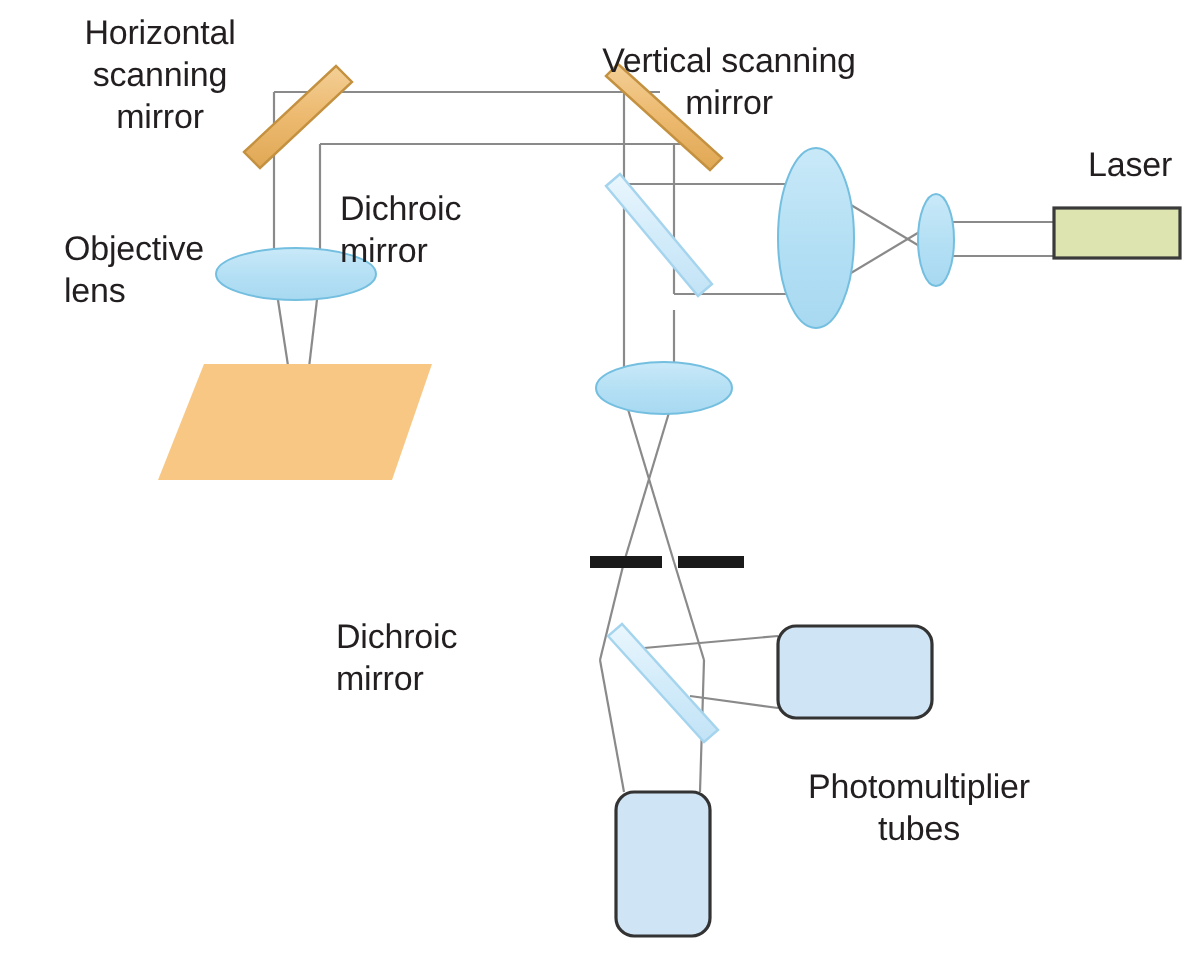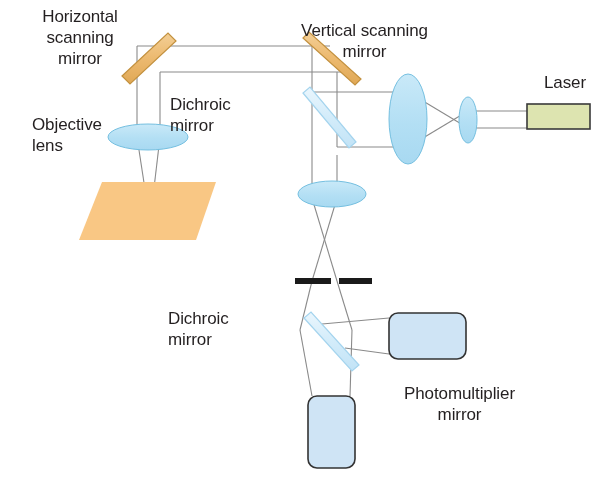--- a/index.html
+++ b/index.html
@@ -148,17 +148,17 @@
 lens</div>
 
   <div class="lbl right" style="left:170px; top:94px; width:131px;">Dichroic
 mirror</div>
 
 
   <div class="lbl right" style="left:168px; top:308px; width:130px;">Dichroic
 mirror</div>
 
   <div class="lbl center" style="left:372px; top:383px; width:175px;">Photomultiplier
-mirror</div>
+tubes</div>
 
   <div class="lbl left" style="left:530px; top:72px; width:70px;">Laser</div>
 
 </div>
 
 </body></html>

